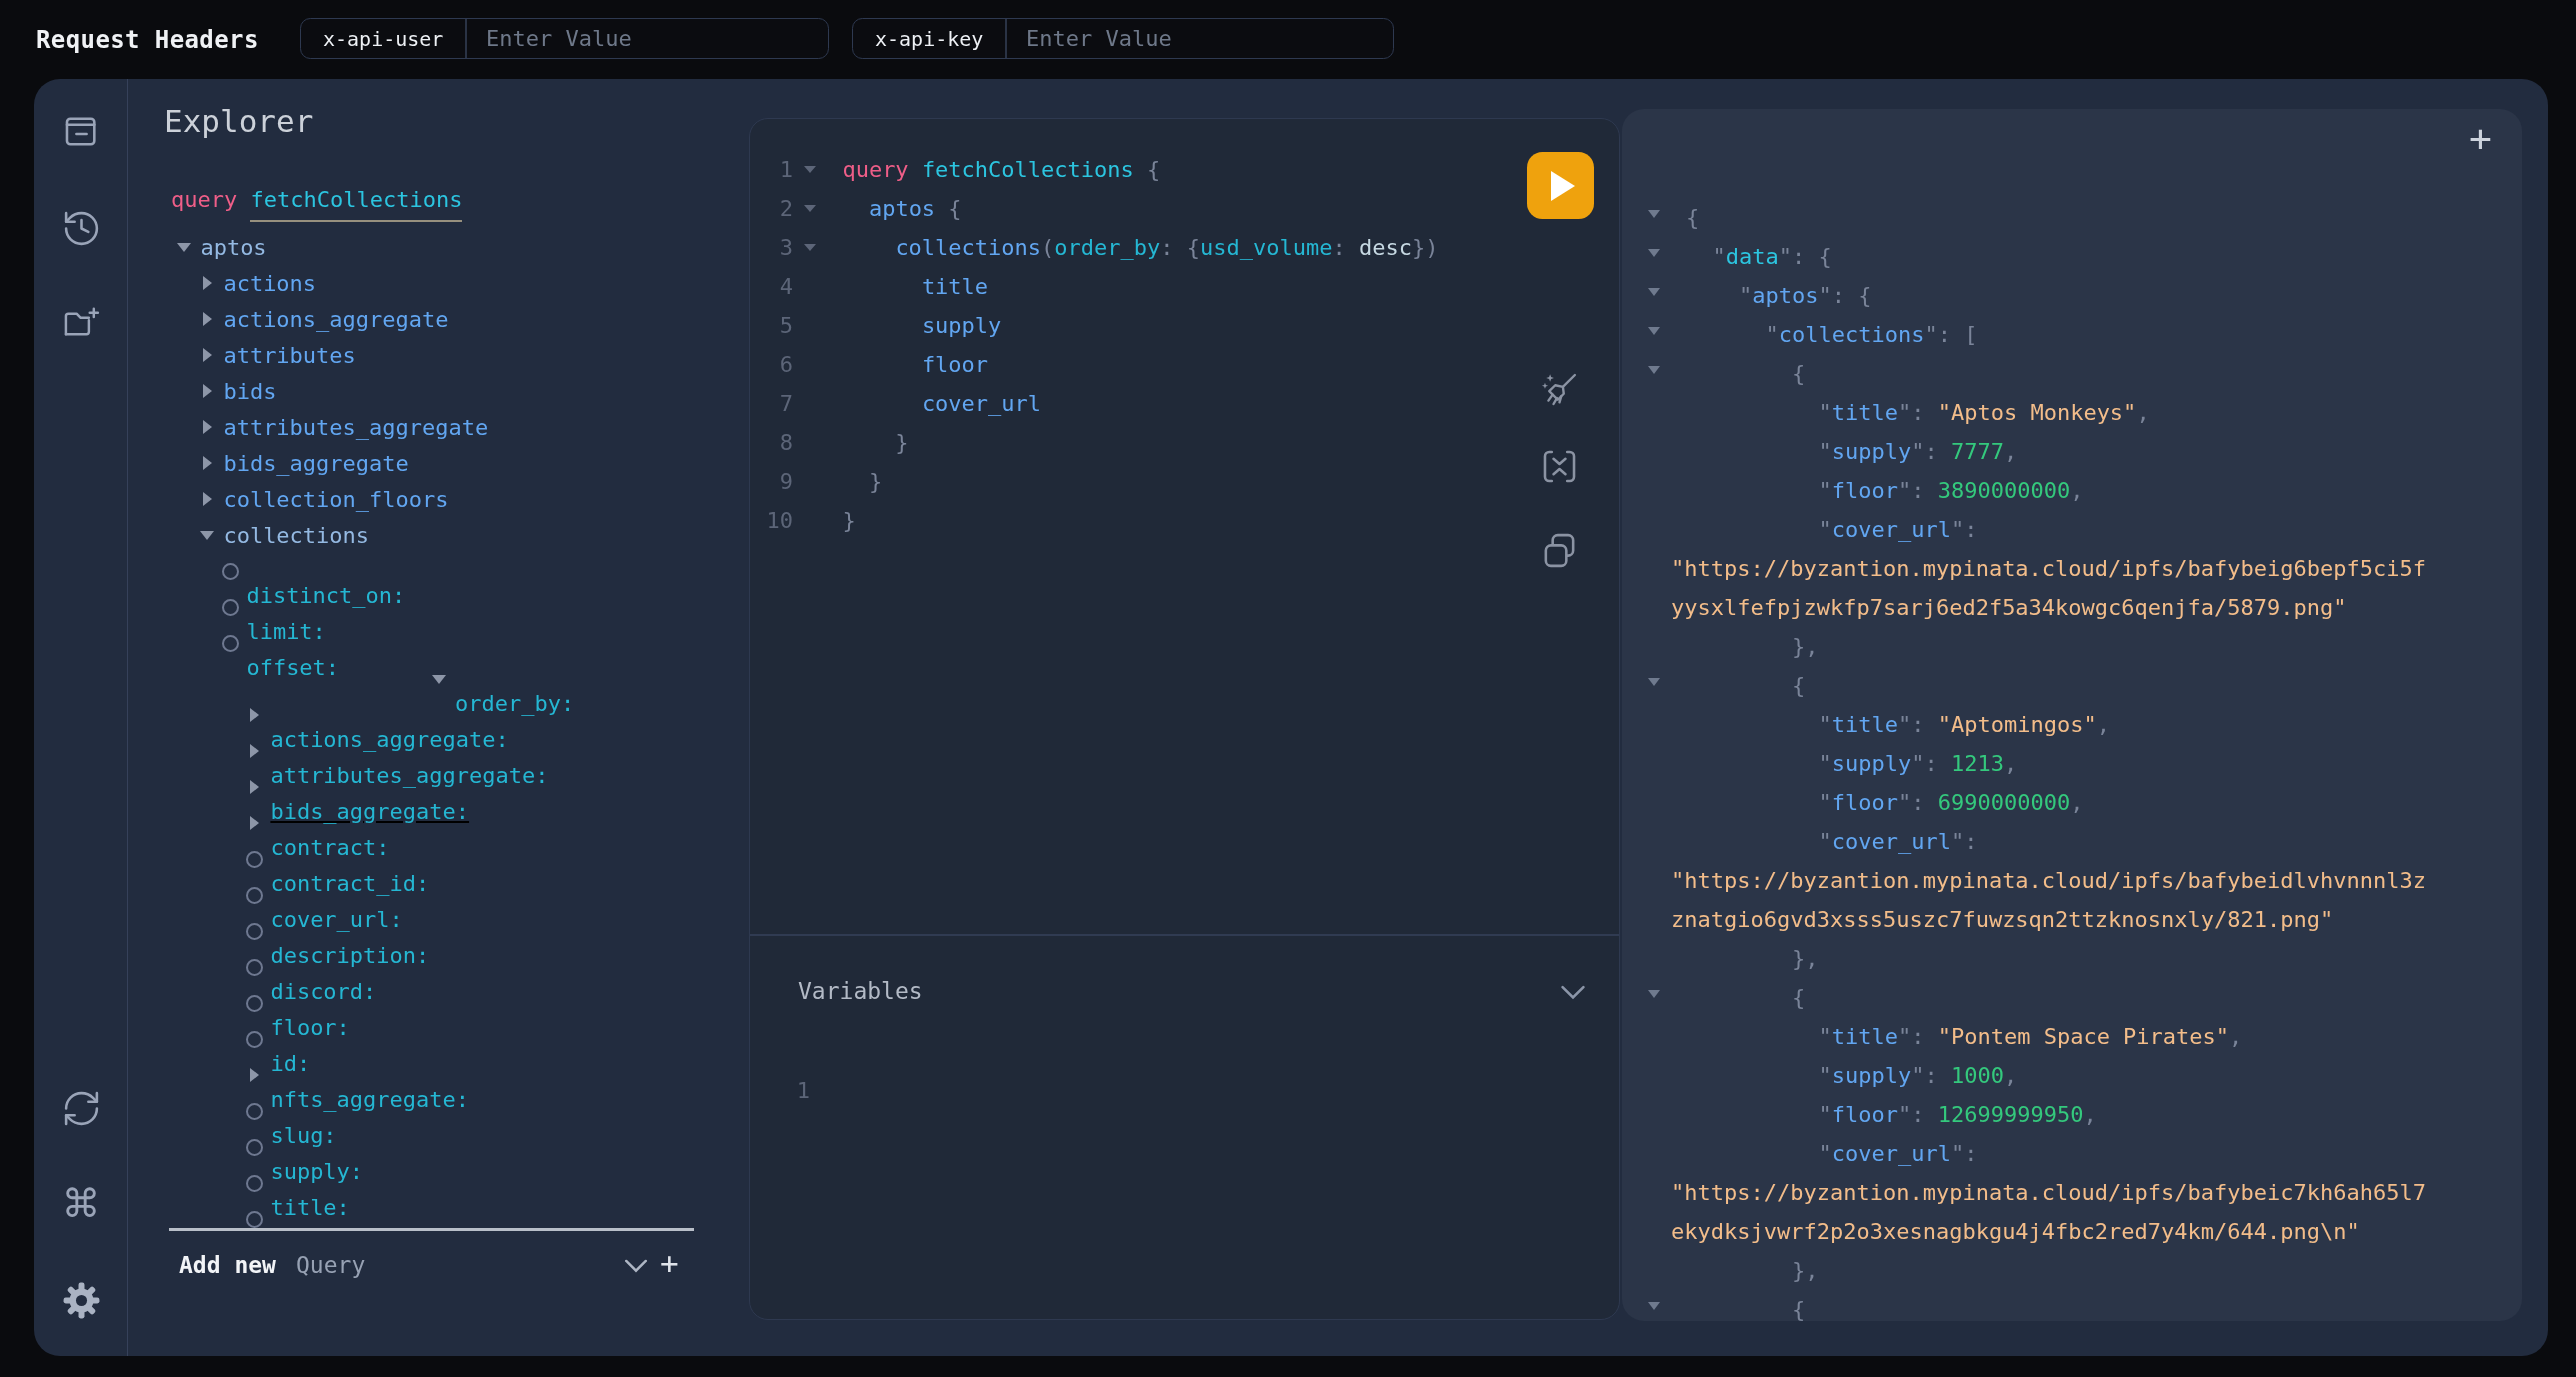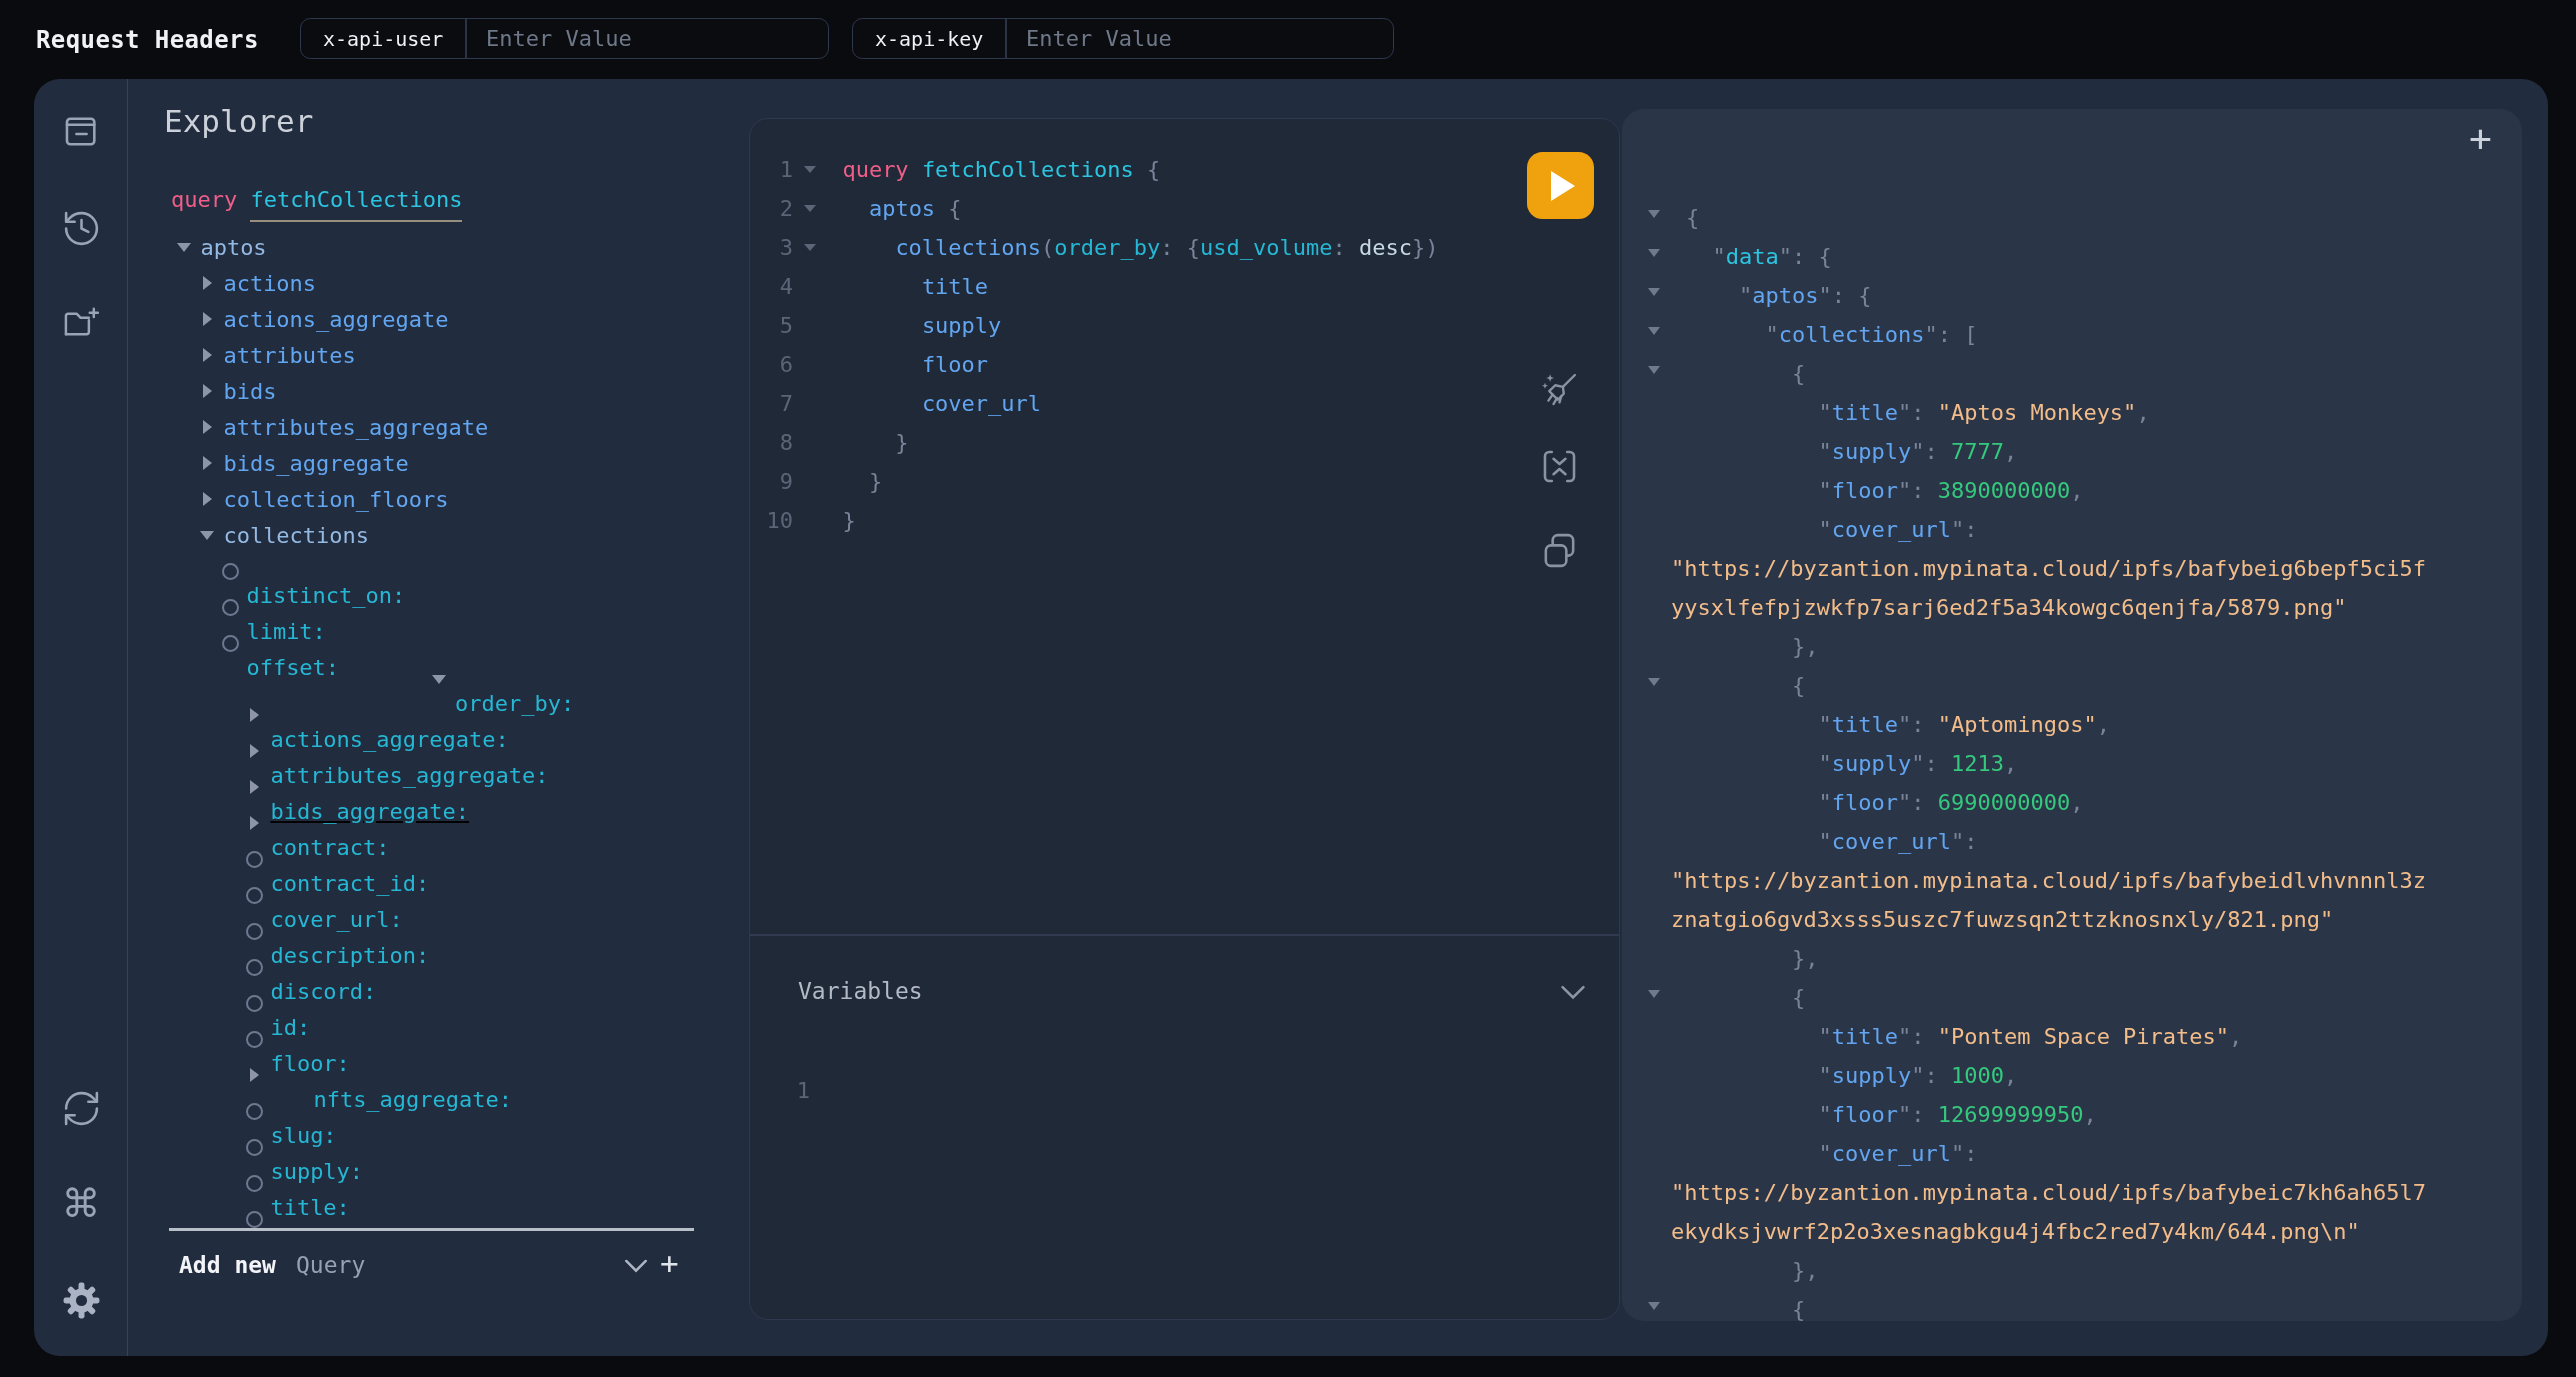--- a/index.html
+++ b/index.html
@@ -286,29 +286,29 @@
         <div class="tree-row" style="padding-left: 111px;">
           <span class="tree-icon">
             <span class="ring"></span>
           </span>
           <span class="tree-label t-arg">discord:</span>
         </div>
         <div class="tree-row" style="padding-left: 111px;">
           <span class="tree-icon">
             <span class="ring"></span>
           </span>
+          <span class="tree-label t-arg">floor:</span>
+        </div>
+        <div class="tree-row" style="padding-left: 111px;">
+          <span class="tree-icon">
+            <span class="ring"></span>
+          </span>
           <span class="tree-label t-arg">id:</span>
         </div>
         <div class="tree-row" style="padding-left: 111px;">
-          <span class="tree-icon">
-            <span class="ring"></span>
-          </span>
-          <span class="tree-label t-arg">floor:</span>
-        </div>
-        <div class="tree-row" style="padding-left: 111px; gap: 43px;">
           <span class="tree-icon">
             <span class="tri-right"></span>
           </span>
           <span class="tree-label t-arg">nfts_aggregate:</span>
         </div>
         <div class="tree-row" style="padding-left: 111px;">
           <span class="tree-icon">
             <span class="ring"></span>
           </span>
           <span class="tree-label t-arg">slug:</span>

